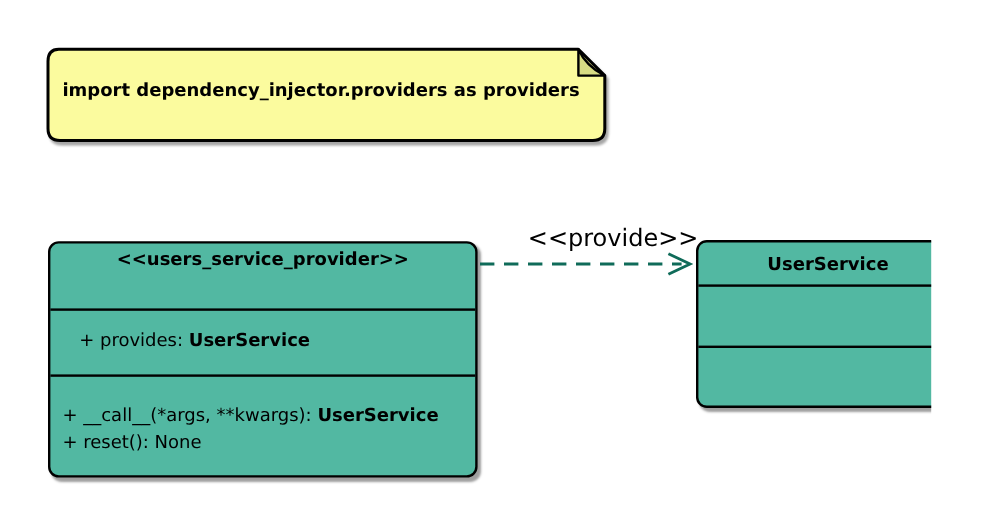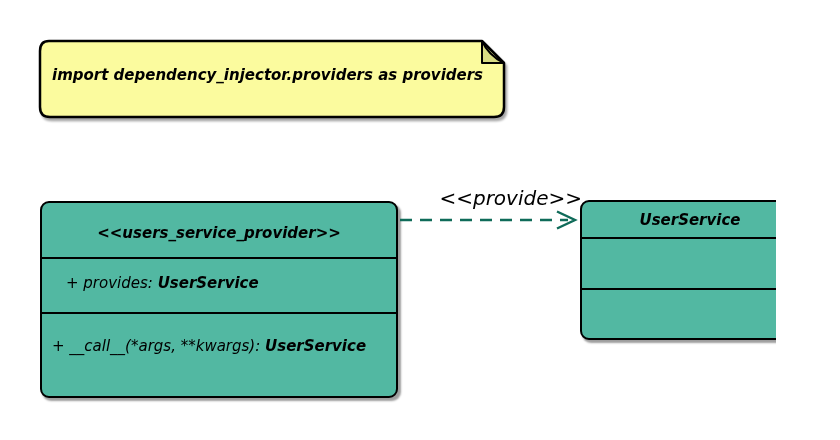--- a/index.html
+++ b/index.html
@@ -8,21 +8,20 @@
     background: #ffffff;
   }
   .canvas {
     position: relative;
     width: 776px;
     height: 440px;
     background: var(--background, #ffffff);
     font-family: "DejaVu Sans", sans-serif;
     color: #000000;
     overflow: hidden;
-    font-style: italic;
   }
 
   
   .note-svg {
     position: absolute;
     left: 38px;
     top: 39px;
     width: 470px;
     height: 84px;
     filter: drop-shadow(2px 3px 1px rgba(0,0,0,0.35));
@@ -76,21 +75,21 @@
     box-sizing: border-box;
   }
   .sec + .sec {
     border-top: 2px solid var(--class-border, #000000);
   }
   .class-header {
     text-align: center;
     font-weight: bold;
     font-size: 15px;
     line-height: 21px;
-    padding-top: 20px;
+    padding-top: 3px;
   }
   .provider-class .class-header { height: 54px; }
   .provider-class .attrs-sec    { height: 55px; padding: 13px 6px 0 24px; }
   .provider-class .methods-sec  { height: 84px; padding: 21px 22px 0 10px; }
   .service-class .class-header  { height: 35px; padding-top: 8px; }
   .service-class .attrs-sec     { height: 51px; }
   .service-class .methods-sec   { height: 50px; }
   .member-line {
     font-size: 15px;
     line-height: 22px;
@@ -139,20 +138,21 @@
 
   <div class="uml-class provider-class">
     <div class="sec class-header">
       <div>&lt;&lt;users_service_provider&gt;&gt;</div>
     </div>
     <div class="sec attrs-sec">
       <div class="member-line"><span>+ provides: </span><b>UserService</b></div>
     </div>
     <div class="sec methods-sec">
       <div class="member-line"><span>+ __call__(*args, **kwargs): </span><b>UserService</b></div>
+      <div class="member-line">+ reset(): None</div>
     </div>
   </div>
 
   <div class="arrow-wrap">
     <div class="arrow-label">&lt;&lt;provide&gt;&gt;</div>
     <svg class="arrow-svg" viewBox="0 0 184 24" aria-hidden="true">
       <line class="arrow-stroke arrow-dash" x1="2" y1="12" x2="170" y2="12"></line>
       <polyline class="arrow-stroke" points="159,3.5 177,12 159,20.5"></polyline>
     </svg>
   </div>

